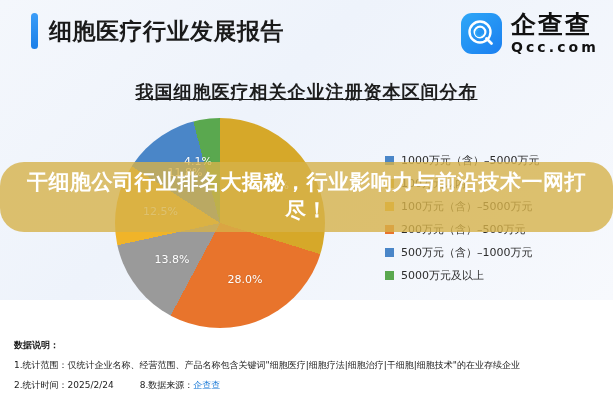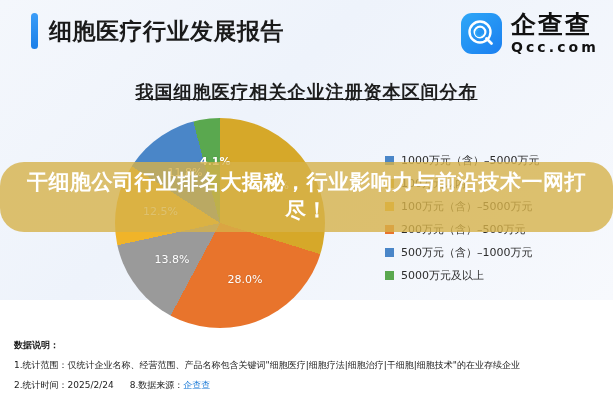--- a/index.html
+++ b/index.html
@@ -102,21 +102,21 @@
   }
 
   
   .footer {
     position: absolute; left: 14px; top: 339px;
     width: 592px;
     color: #1b1b1b;
   }
   .foot-head { font-size: 9px; font-weight: bold; margin-bottom: 7px; }
   .foot-line { font-size: 9px; margin-bottom: 7px; white-space: nowrap; }
-  .foot-row { display: flex; gap: 16px; }
+  .foot-row { display: flex; gap: 26px; }
   .foot-link { color: #1677d6; }
 </style>
 </head>
 <body>
 
 <div class="page">
 
   <div class="header">
     <div class="title-wrap">
       <div class="title-bar"></div>
@@ -142,21 +142,21 @@
   <div class="chart-title">我国细胞医疗相关企业注册资本区间分布</div>
 
   <div class="pie-area">
     <div class="pie" id="pie-disc" style="background: conic-gradient(rgb(214, 168, 41) 0deg, rgb(214, 168, 41) 107.28deg, rgb(232, 116, 44) 107.28deg, rgb(232, 116, 44) 208.08deg, rgb(154, 154, 154) 208.08deg, rgb(154, 154, 154) 257.76deg, rgb(240, 180, 41) 257.76deg, rgb(240, 180, 41) 302.76deg, rgb(74, 134, 200) 302.76deg, rgb(74, 134, 200) 345.24deg, rgb(90, 168, 79) 345.24deg, rgb(90, 168, 79) 360deg);"></div>
     <div id="pie-labels">
         <div class="slice-label" style="left: 138.929px; top: 61.2429px;">29.8%</div>
         <div class="slice-label" style="left: 112.546px; top: 155.355px;">28.0%</div>
         <div class="slice-label" style="left: 39.5367px; top: 135.382px;">13.8%</div>
         <div class="slice-label" style="left: 27.9914px; top: 86.9569px;">12.5%</div>
         <div class="slice-label" style="left: 52.5573px; top: 47.8409px;">11.8%</div>
-        <div class="slice-label" style="left: 85px; top: 36.5136px; font-weight: bold;">4.1%</div>
+        <div class="slice-label" style="left: 69px; top: 36.5136px;">4.1%</div>
       </div>
   </div>
 
   <div class="legend" id="legend">
       <div class="legend-item">
         <span class="legend-swatch" style="background: rgb(74, 134, 200);"></span>
         <span class="legend-label">1000万元（含）–5000万元</span>
       </div>
       <div class="legend-item">
         <span class="legend-swatch" style="background: rgb(214, 168, 41);"></span>

